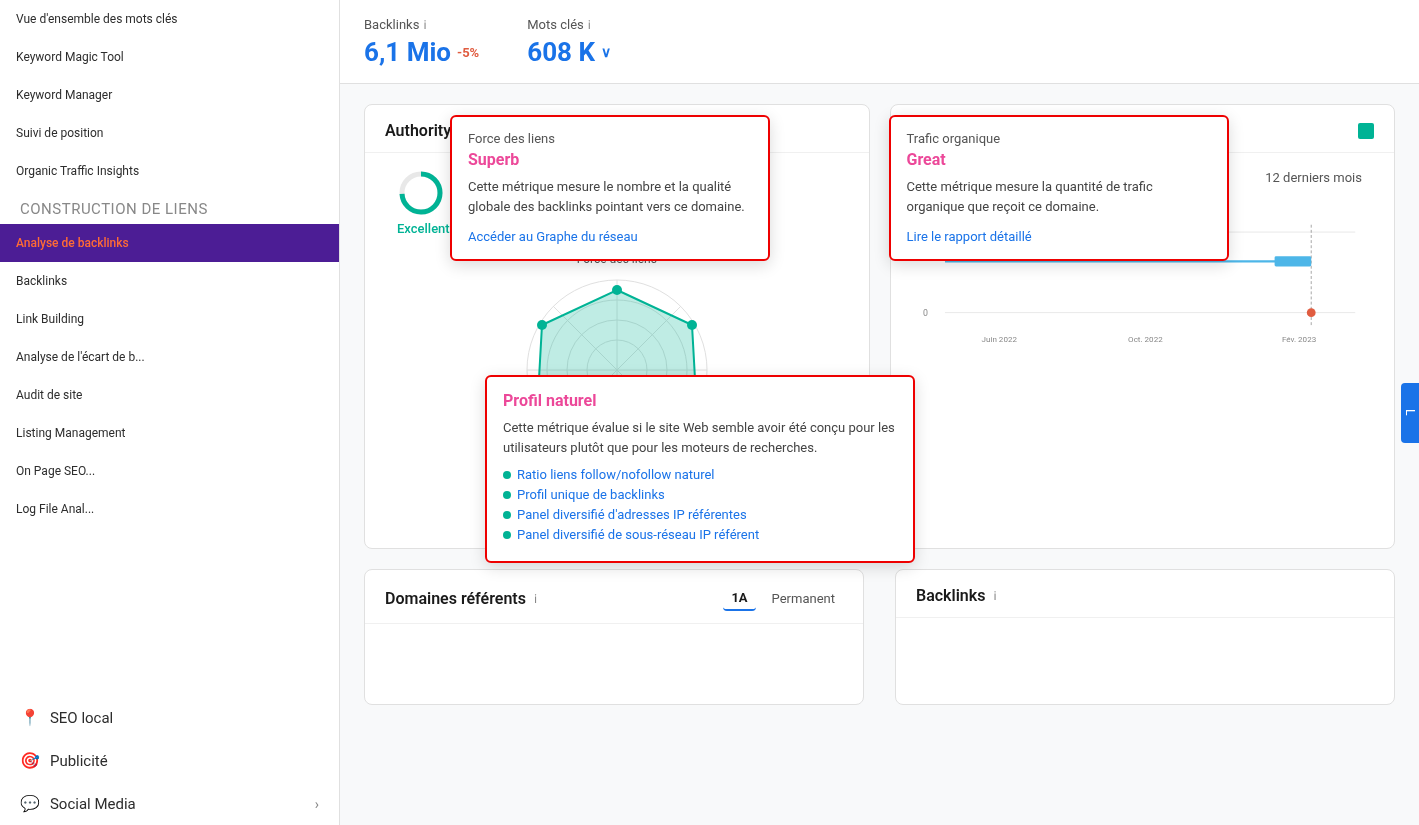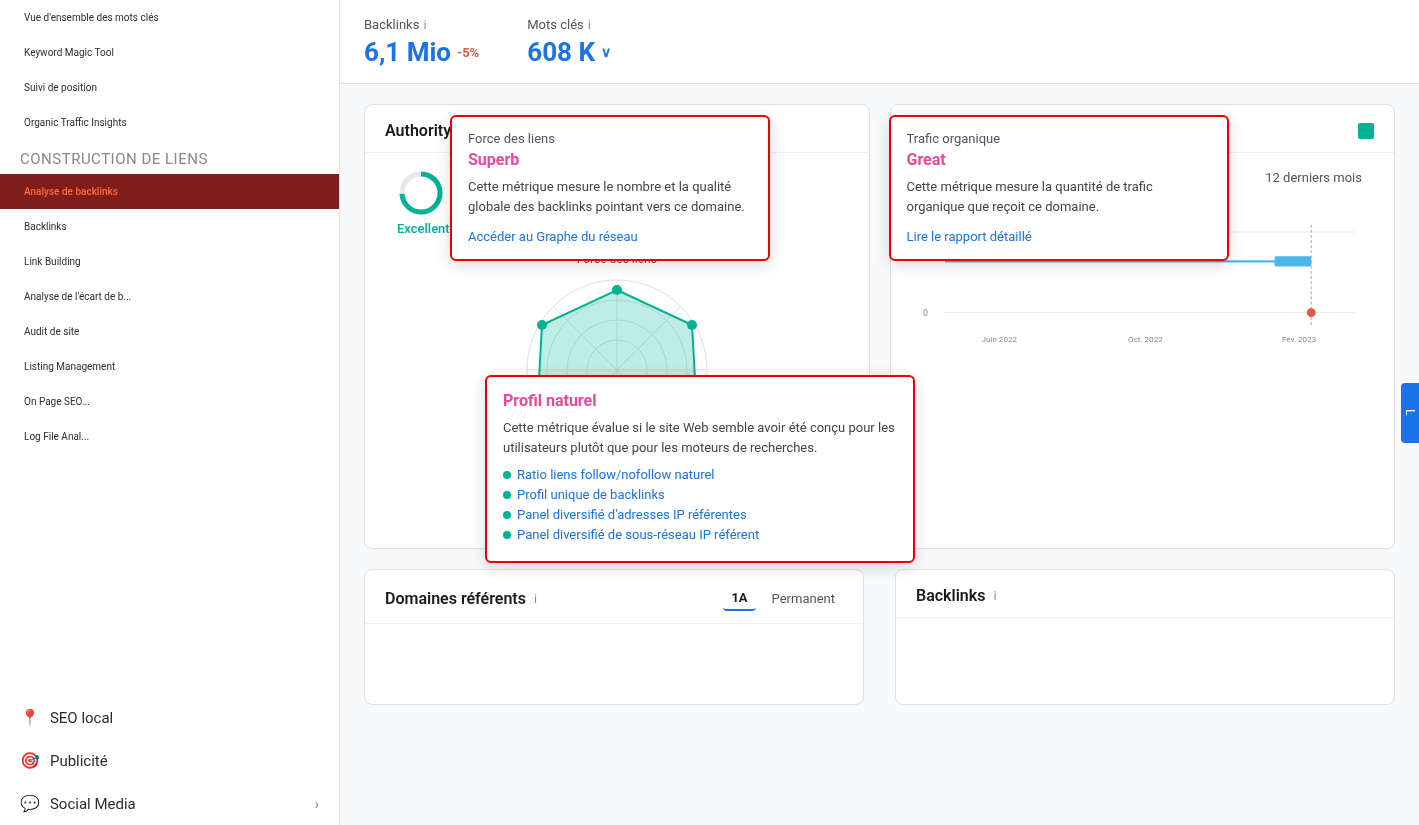--- a/index.html
+++ b/index.html
@@ -10,30 +10,30 @@
       width: 340px;
       min-width: 340px;
       background: #fff;
       border-right: 1px solid #e0e0e0;
       display: flex;
       flex-direction: column;
       overflow-y: auto;
       height: 100%;
     }
     .sidebar-item {
-      padding: 12px 24px;
-      font-size: 10px;
+      padding: 12px 16px;
+      font-size: 12px;
       color: #2d2d2d;
       cursor: pointer;
       white-space: nowrap;
       overflow: hidden;
       text-overflow: ellipsis;
     }
     .sidebar-item.active {
-      background: #7f1d1d;
+      background: #4c1d95;
       color: #ff6b35;
       font-weight: 500;
     }
     .sidebar-section-label {
       padding: 10px 20px 6px;
       font-size: 15px;
       color: #888;
       font-weight: 400;
       letter-spacing: 0.5px;
       text-transform: uppercase;
@@ -202,20 +202,21 @@
       writing-mode: vertical-rl;
     }
   </style>
 </head>
 <body>
 
 <nav class="sidebar">
 
   <div class="sidebar-item">Vue d'ensemble des mots clés</div>
   <div class="sidebar-item">Keyword Magic Tool</div>
+  <div class="sidebar-item">Keyword Manager</div>
   <div class="sidebar-item">Suivi de position</div>
   <div class="sidebar-item">Organic Traffic Insights</div>
 
   <div class="sidebar-section-label">CONSTRUCTION DE LIENS</div>
   <div class="sidebar-item active">Analyse de backlinks</div>
   <div class="sidebar-item">Backlinks</div>
   <div class="sidebar-item">Link Building</div>
   <div class="sidebar-item">Analyse de l'écart de b...</div>
 
   <div class="sidebar-item">Audit de site</div>

